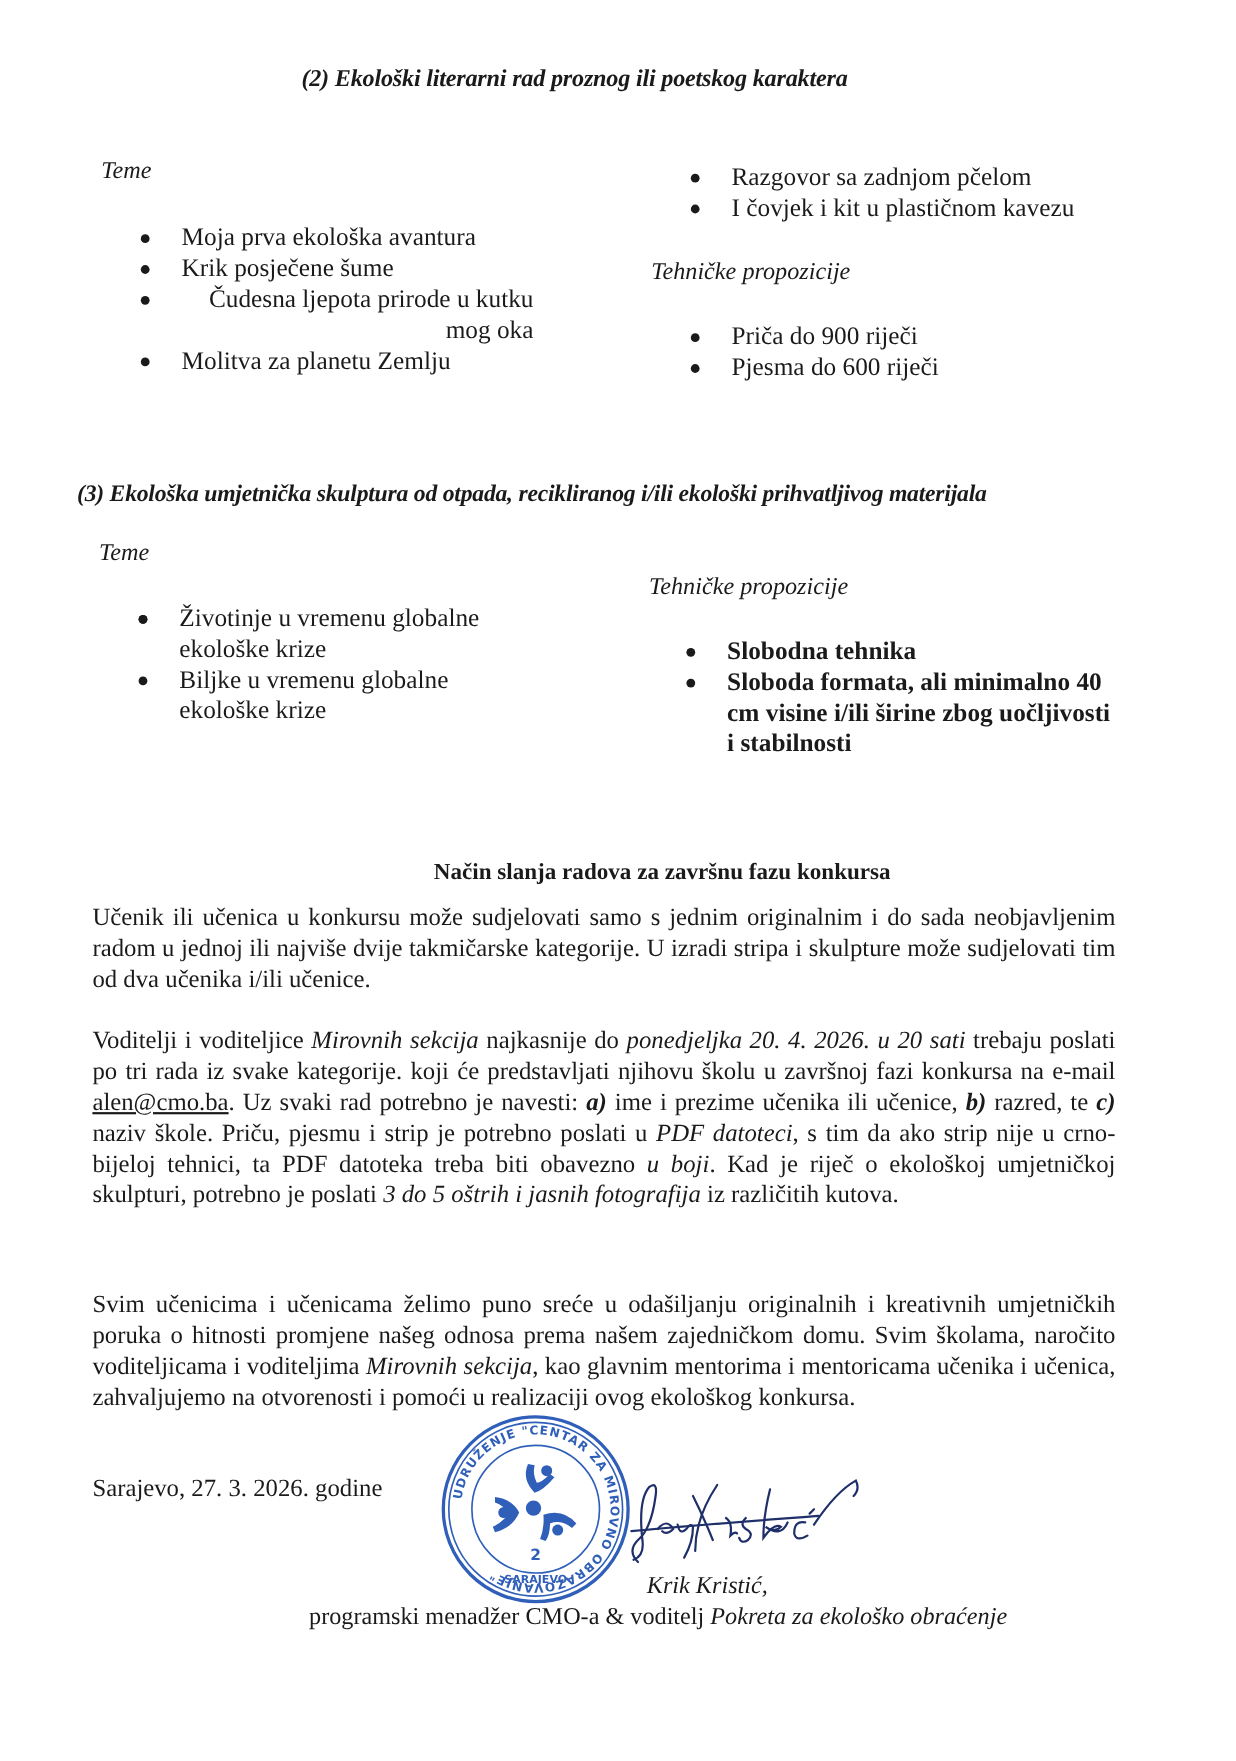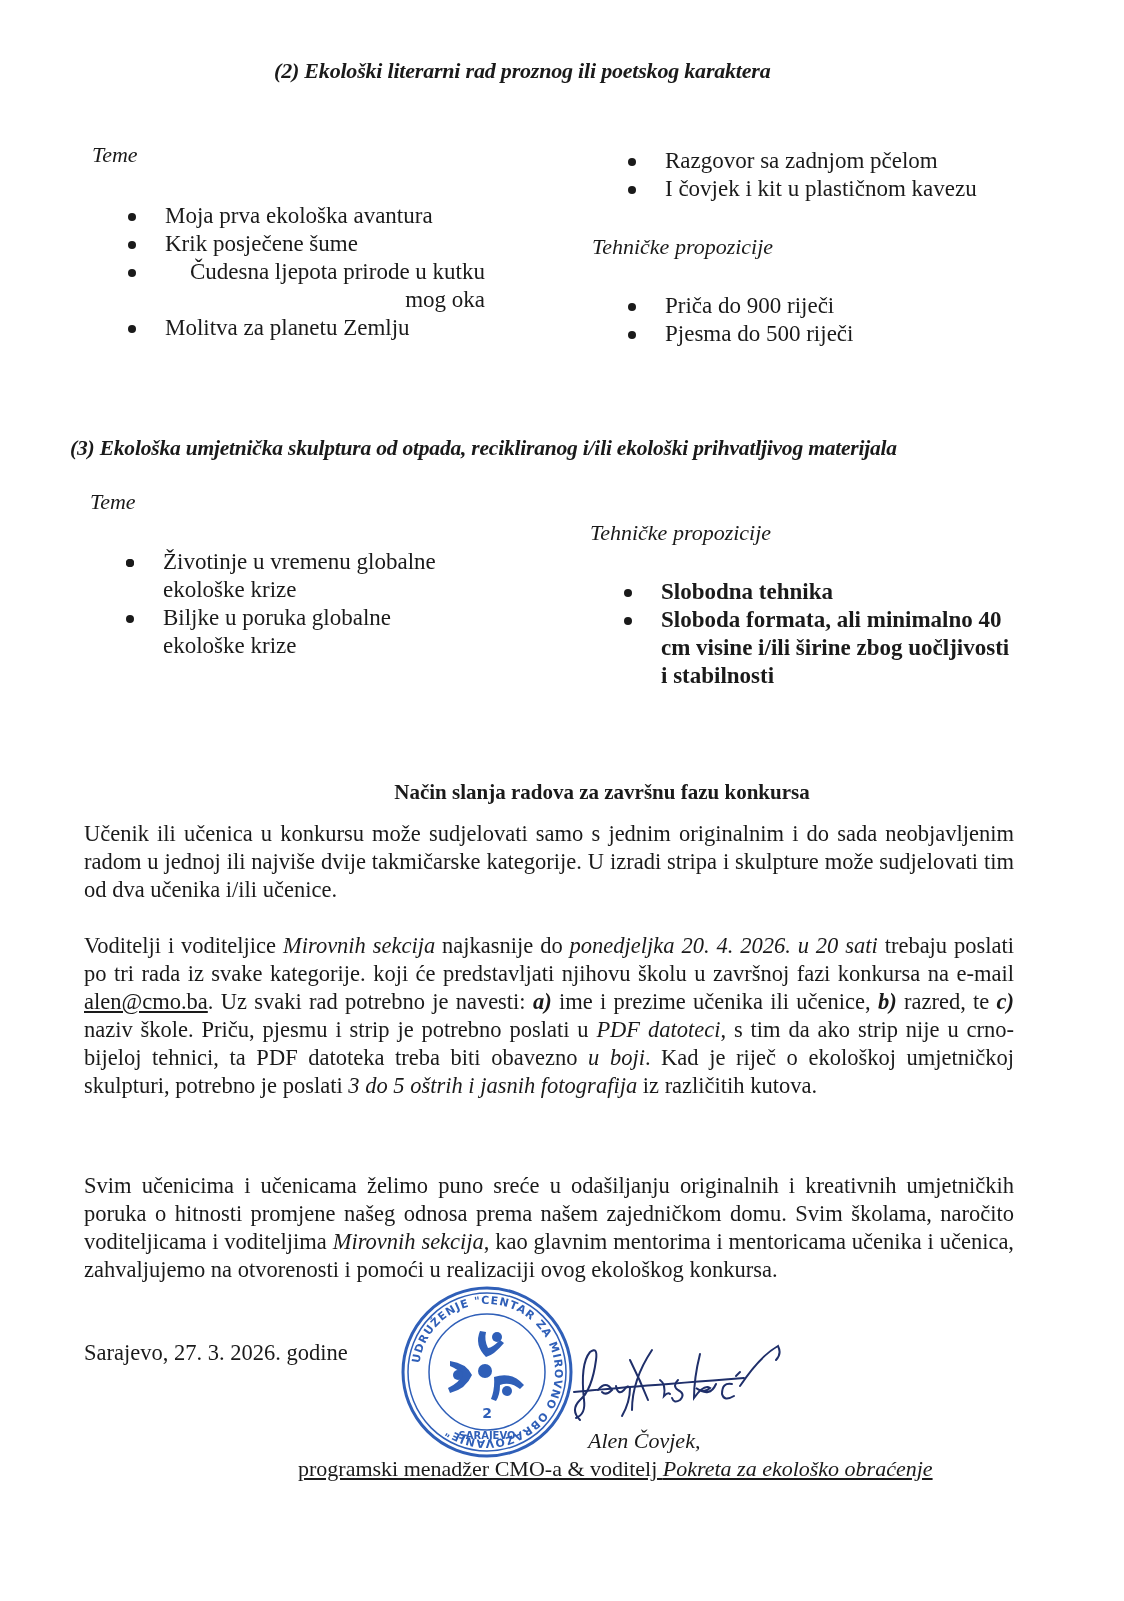--- a/index.html
+++ b/index.html
@@ -51,31 +51,31 @@
 
 <ul class="abs blist" style="left:590px; top:147px; width:470px;">
   <li><span class="bullet"></span><span>Razgovor sa zadnjom pčelom</span></li>
   <li><span class="bullet"></span><span>I čovjek i kit u plastičnom kavezu</span></li>
 </ul>
 
 <div class="abs label-it" style="left:592px; top:234px;">Tehničke propozicije</div>
 
 <ul class="abs blist" style="left:590px; top:292px; width:470px;">
   <li><span class="bullet"></span><span>Priča do 900 riječi</span></li>
-  <li><span class="bullet"></span><span>Pjesma do 500 riječi</span></li>
+  <li><span class="bullet"></span><span>Pjesma do 600 riječi</span></li>
 </ul>
 
 <div class="abs sec-title" style="left:70px; top:436px; font-size:21.5px;">(3) Ekološka umjetnička skulptura od otpada, recikliranog i/ili ekološki prihvatljivog materijala</div>
 
 <div class="abs label-it" style="left:90px; top:489px;">Teme</div>
 
 <ul class="abs blist" style="left:88px; top:548px; width:380px;">
   <li style="width:300px;"><span class="bullet"></span></li>
   <li style="width:330px;"><span class="bullet"></span><span>Životinje u vremenu globalne ekološke krize</span></li>
-  <li style="width:300px;"><span class="bullet"></span><span>Biljke u poruka globalne ekološke krize</span></li>
+  <li style="width:300px;"><span class="bullet"></span><span>Biljke u vremenu globalne ekološke krize</span></li>
 </ul>
 
 <div class="abs label-it" style="left:590px; top:520px;">Tehničke propozicije</div>
 
 <ul class="abs blist" style="left:586px; top:578px; width:440px;font-weight:bold;">
   <li><span class="bullet"></span><span>Slobodna tehnika</span></li>
   <li style="width:360px;"><span class="bullet"></span><span>Sloboda formata, ali minimalno 40 cm visine i/ili širine zbog uočljivosti i stabilnosti</span></li>
 </ul>
 
 <div class="abs center-title" style="left:0; width:1124px; top:780px;">Način slanja radova za završnu fazu konkursa</div>
@@ -124,15 +124,15 @@
     <path d="M 92 10 q -20 30 -20 60"></path>
     <path d="M 100 40 q 6 4 4 16 q 4 -4 6 -2"></path>
     <path d="M 118 40 q -6 6 0 10 q 8 4 2 10 q -6 4 -8 -2"></path>
     <path d="M 140 14 q -6 24 -6 44 q 10 -14 16 -10 q -6 6 -14 0 q 14 10 20 -4"></path>
     <path d="M 172 44 q -10 -2 -10 10 q 2 8 12 2"></path>
     <path d="M 176 36 l 4 -4"></path>
     <path d="M 180 46 q 20 -30 38 -40 q 4 8 -2 14"></path>
   </g>
 </svg>
 
-<div class="abs sig-name" style="left:588px; top:1428px;">Alen Čovjek,</div>
+<div class="abs sig-name" style="left:588px; top:1428px;">Krik Kristić,</div>
 
-<div class="abs sig-role" style="left:298px; top:1456px;text-decoration:underline;"><span>programski menadžer CMO-a &amp; voditelj </span><i>Pokreta za ekološko obraćenje</i></div>
+<div class="abs sig-role" style="left:281px; top:1456px;"><span>programski menadžer CMO-a &amp; voditelj </span><i>Pokreta za ekološko obraćenje</i></div>
 
 </body></html>

